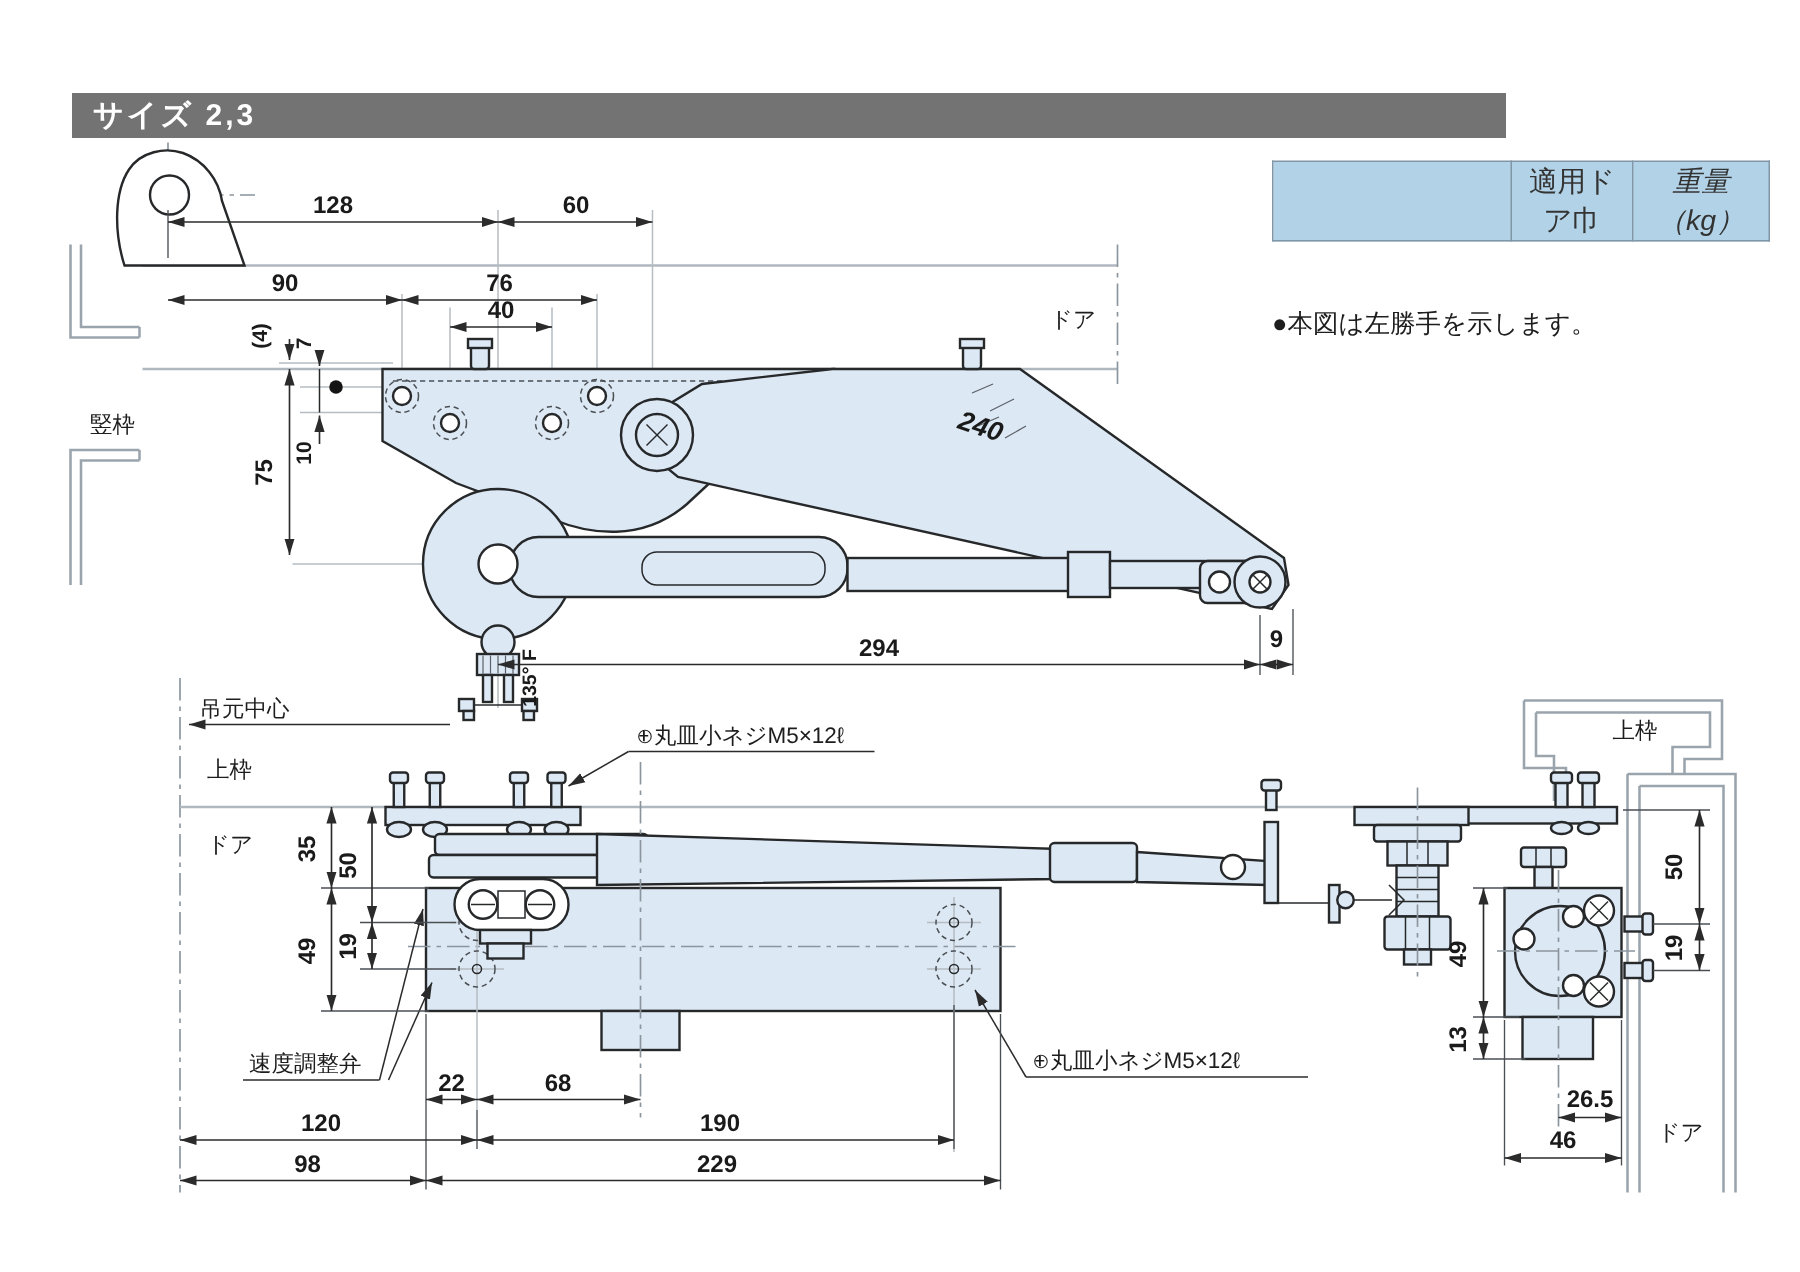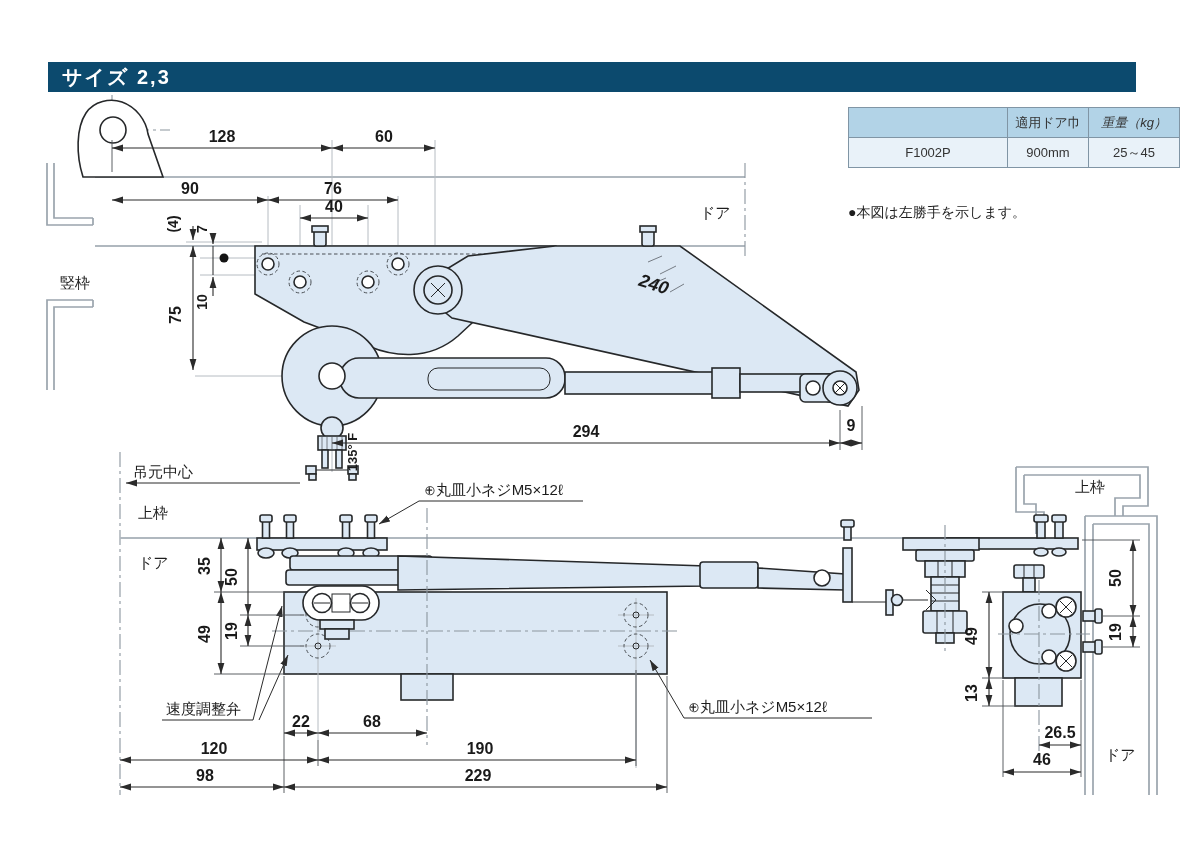--- a/index.html
+++ b/index.html
@@ -1,27 +1,27 @@
 <!DOCTYPE html>
 <html><head>
 <meta charset="utf-8">
 <style>
   html,body{margin:0;padding:0;}
   body{width:1200px;height:848px;position:relative;background:#ffffff;overflow:hidden;
        font-family:"Liberation Sans",sans-serif;}
-  .header-bar{position:absolute;left:48px;top:62px;width:1088px;height:30px;background:#0c4a6e;
+  .header-bar{position:absolute;left:48px;top:62px;width:956px;height:30px;background:#737373;
        color:#fff;font-size:20px;font-weight:bold;line-height:30px;padding-left:14px;
        box-sizing:border-box;letter-spacing:2px;}
   .spec-table{position:absolute;left:848px;top:107px;border-collapse:collapse;
-       font-size:13px;color:#333;}
+       font-size:19px;color:#333;}
   .spec-table td{border:1px solid #8095a5;height:29px;text-align:center;padding:0 4px;}
   .spec-table tr.hd td{background:#b2d3e7;}
   .spec-table tr.bd td{background:#e9f2f9;}
   .spec-table td.c0{width:150px;} .spec-table td.c1{width:72px;} .spec-table td.c2{width:82px;font-style:italic;}
-  .note{position:absolute;left:848px;top:204px;font-size:14px;color:#1d1d1d;}
+  .note{position:absolute;left:848px;top:204px;font-size:17px;color:#1d1d1d;}
   svg{position:absolute;left:0;top:0;}
   .part{fill:#dce8f4;stroke:#26282a;stroke-width:1.6;}
   .partw{fill:#ffffff;stroke:#26282a;stroke-width:1.6;}
   .thin{stroke:#26282a;stroke-width:1;fill:none;}
   .gray{stroke:#9aa4ad;stroke-width:1.7;fill:none;}
   .gline{stroke:#b0b8bf;stroke-width:1.8;fill:none;}
   .tgray{stroke:#b6bcc2;stroke-width:1;fill:none;}
   .cl{stroke:#8b959e;stroke-width:1.1;fill:none;stroke-dasharray:15 4 3 4;}
   .dash{stroke:#4a4f54;stroke-width:1;fill:none;stroke-dasharray:3.5 2.5;}
   .ext{stroke:#4a4f54;stroke-width:0.9;fill:none;}
@@ -37,25 +37,20 @@
 <div class="header-bar">
   <span>サイズ 2,3</span>
 </div>
 
 <table class="spec-table">
   <tbody>
       <tr class="hd">
     <td class="c0"></td>
     <td class="c1">適用ドア巾</td>
     <td class="c2">重量（kg）</td>
-  </tr>
-  <tr class="bd">
-    <td>F1002P</td>
-    <td>900mm</td>
-    <td>25～45</td>
   </tr>
 </tbody>
   </table>
 
 <div class="note">●本図は左勝手を示します。</div>
 
 <svg width="1200" height="848" viewBox="0 0 1200 848">
   <defs>
     <marker id="mE" markerWidth="13" markerHeight="9" refX="11" refY="4" orient="auto" markerUnits="userSpaceOnUse">
       <path d="M0,0.6 L11,4 L0,7.4 Z" fill="#2b2b2b"></path>

